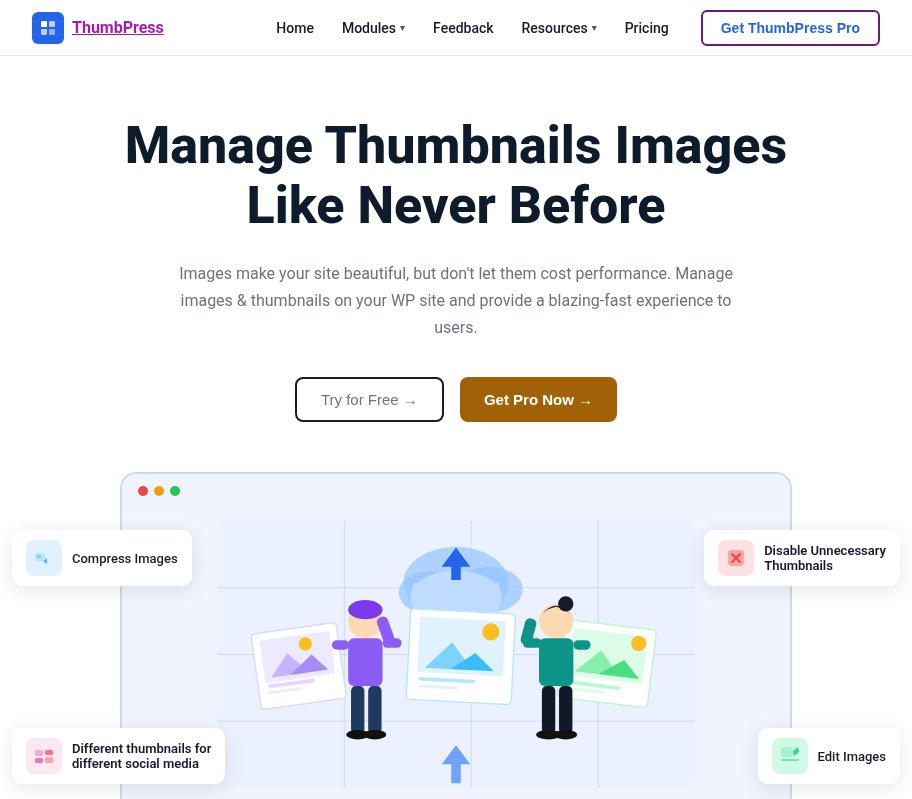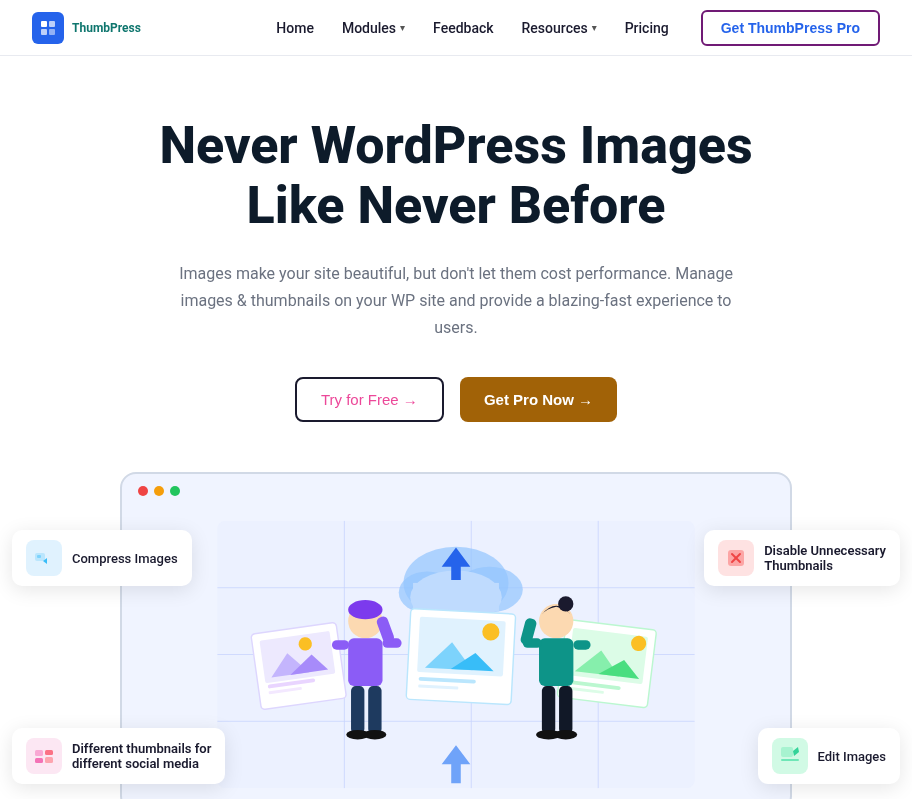--- a/index.html
+++ b/index.html
@@ -32,23 +32,24 @@
       background: #2563eb;
       border-radius: 6px;
       display: flex;
       align-items: center;
       justify-content: center;
       color: #fff;
       font-size: 14px;
       font-weight: 700;
     }
     .logo-text {
-      font-size: 12px;
+      font-size: 16px;
       font-weight: 700;
-      color: #0f766e;
+      color: #a21caf;
+      text-decoration: underline;
     }
     .nav-links {
       display: flex;
       align-items: center;
       gap: 28px;
       list-style: none;
       text-align: right;
     }
     .nav-links a {
       text-decoration: none;
@@ -102,21 +103,21 @@
       display: flex;
       justify-content: center;
       gap: 16px;
       margin-bottom: 50px;
     }
     .btn-outline {
       padding: 12px 24px;
       border: 2px solid #1a1a2e;
       border-radius: 8px;
       background: #fff;
-      color: #ec4899;
+      color: #737373;
       font-size: 15px;
       font-weight: 500;
       cursor: pointer;
       display: flex;
       align-items: center;
       gap: 8px;
     }
     .btn-primary {
       padding: 12px 24px;
       border: none;
@@ -235,21 +236,21 @@
     <li>
       <a href="#">Pricing</a>
     </li>
   </ul>
 
   <button class="nav-cta">Get ThumbPress Pro</button>
 </nav>
 
 <section class="hero">
   <h1>
-    <span>Never WordPress Images</span><br>
+    <span>Manage Thumbnails Images</span><br>
     <span>Like Never Before</span>
   </h1>
   <p>Images make your site beautiful, but don't let them cost performance. Manage images &amp; thumbnails on your WP site and provide a blazing-fast experience to users.</p>
   <div class="hero-buttons">
     <button class="btn-outline">Try for Free →</button>
     <button class="btn-primary">Get Pro Now →</button>
   </div>
 </section>
 
 <div class="illustration-wrapper">

